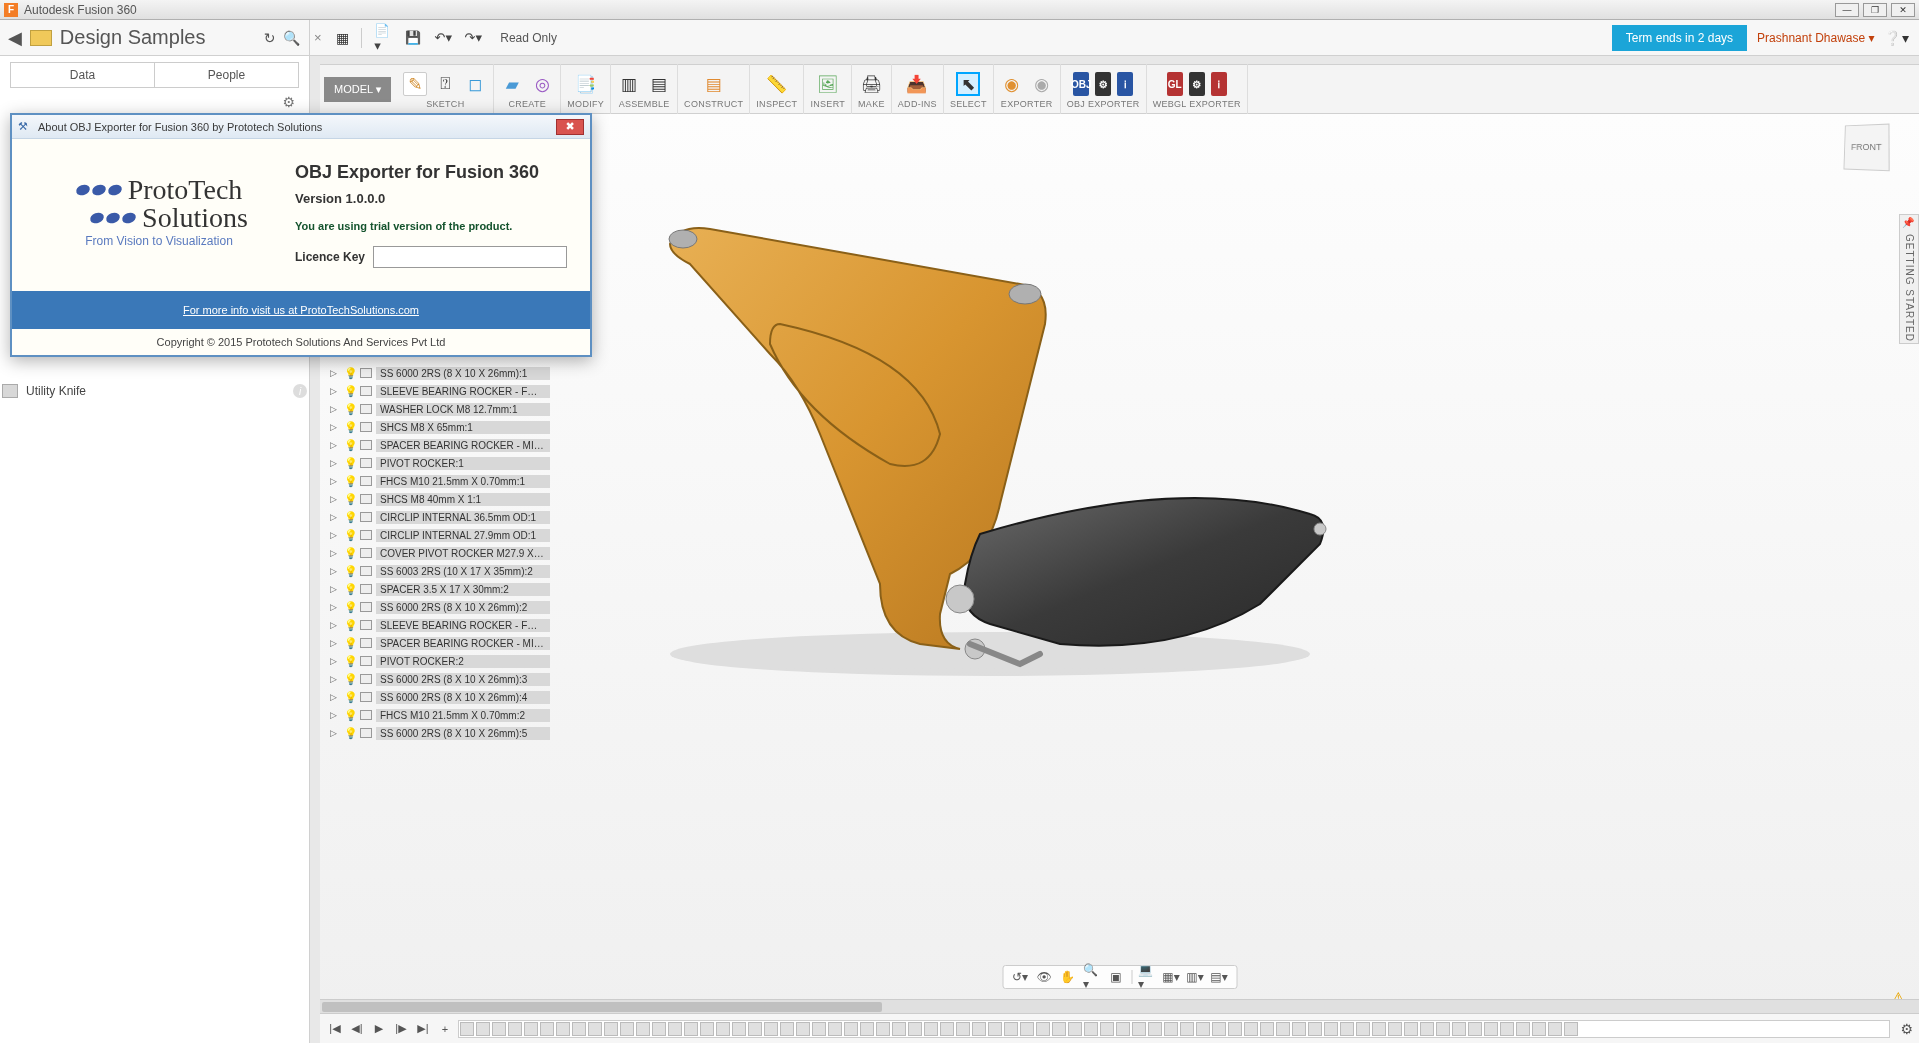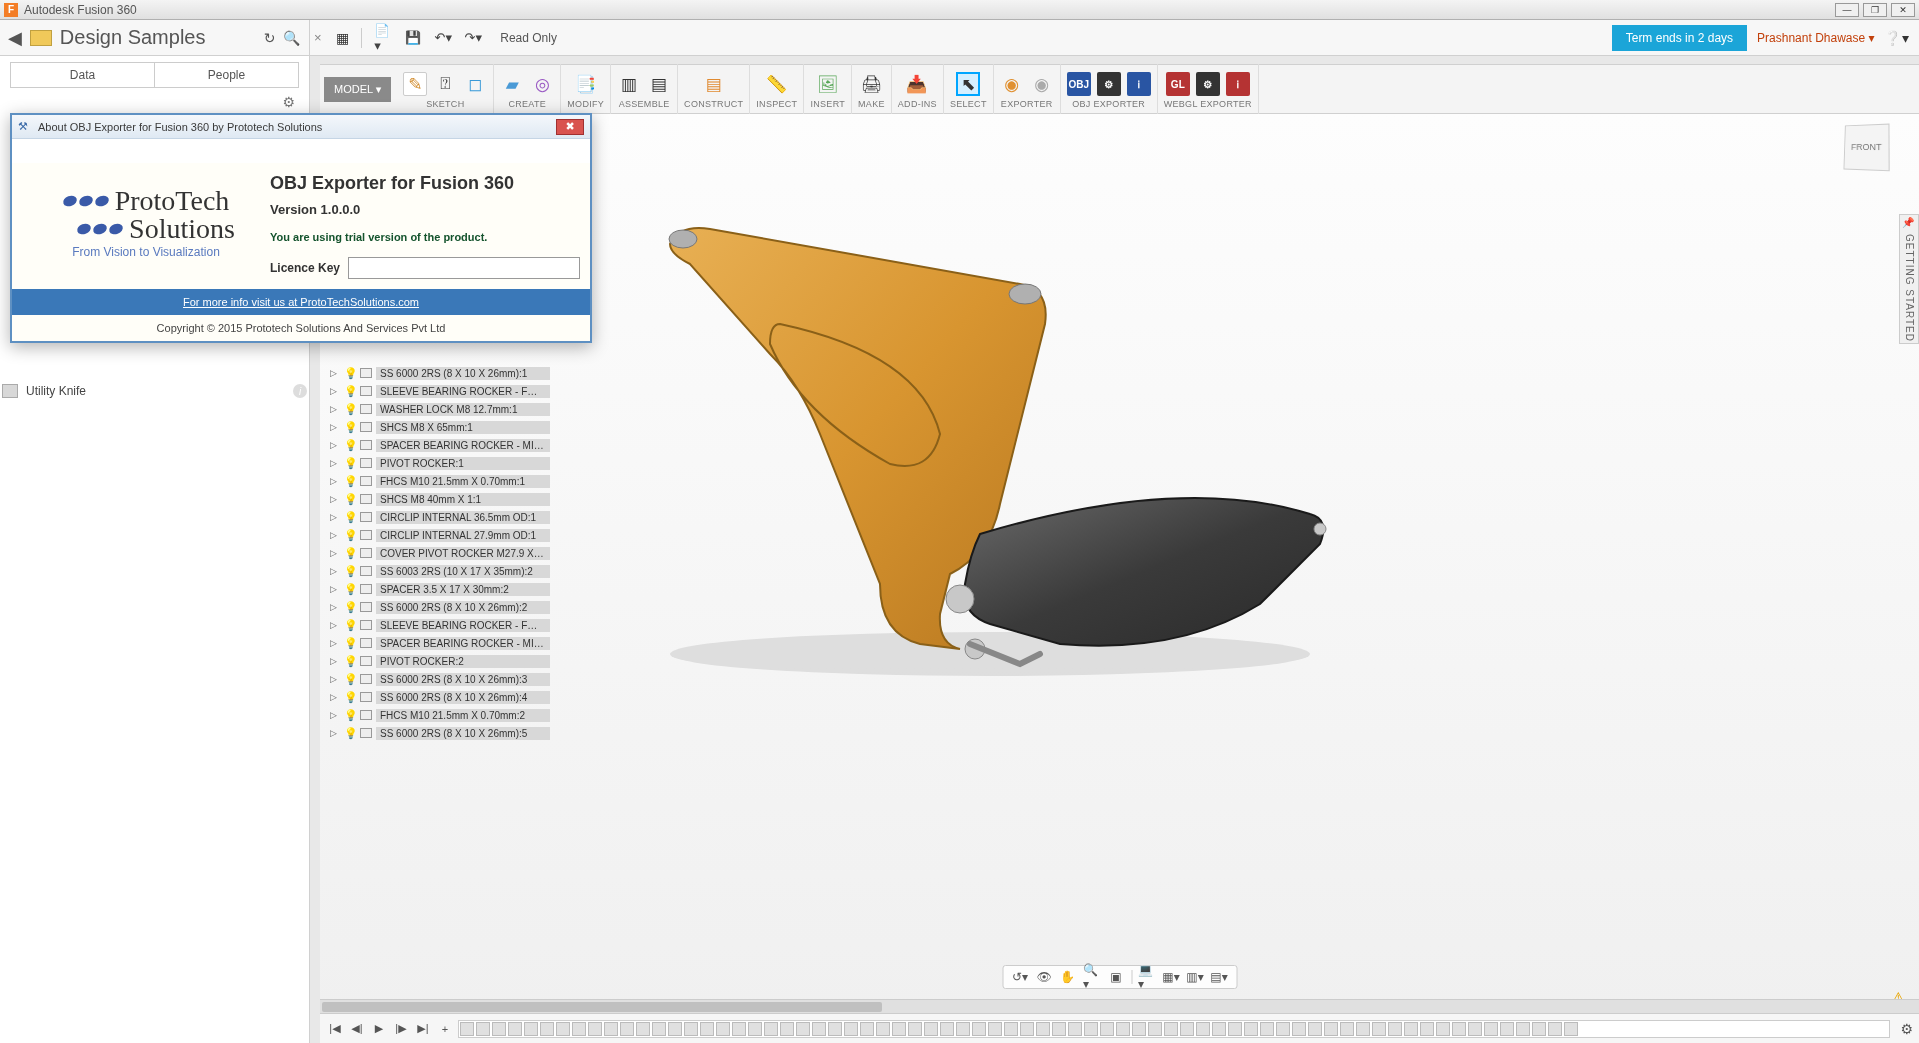--- a/index.html
+++ b/index.html
@@ -53,21 +53,21 @@
 
 
 .ribbon { position: absolute; left: 320px; top: 64px; right: 0; height: 50px; background: #f4f4f4; border-top: 1px solid #d0d0d0; border-bottom: 1px solid #d0d0d0; display: flex; align-items: center; padding: 0 4px; }
 .ribbon .group { display: flex; flex-direction: column; align-items: center; justify-content: center; height: 50px; padding: 0 6px; border-right: 1px solid #ddd; }
 .ribbon .group .icons { display: flex; gap: 6px; align-items: center; height: 30px; }
 .ribbon .group .label { font-size: 9px; color: #777; letter-spacing: 0.3px; }
 .ribbon .model-btn { background: #8a8a8a; color: #fff; padding: 6px 10px; font-size: 11px; cursor: pointer; margin-right: 6px; }
 .ribbon .ico { width: 24px; height: 24px; display: flex; align-items: center; justify-content: center; cursor: pointer; font-size: 17px; }
 .ribbon .ico.boxed { border: 1px solid #ccc; background: #fff; border-radius: 2px; }
 .ribbon .ico.sel { border: 2px solid #00a6ff; background: #d5efff; }
-.ribbon .addin { width: 24px; height: 24px; display: flex; align-items: center; justify-content: center; font-size: 10px; font-weight: bold; color: #fff; cursor: pointer; border-radius: 2px; }
+.ribbon .addin { width: 16px; height: 24px; display: flex; align-items: center; justify-content: center; font-size: 10px; font-weight: bold; color: #fff; cursor: pointer; border-radius: 2px; }
 .ribbon .addin.blue { background: #2955a3; }
 .ribbon .addin.gear { background: #333; }
 .ribbon .addin.red { background: #b53333; }
 
 
 .canvas { position: absolute; left: 320px; top: 114px; right: 0; bottom: 30px; background: linear-gradient(#fdfdfd, #f0f0f0); overflow: hidden; }
 .viewcube { position: absolute; top: 10px; right: 30px; width: 46px; height: 46px; border: 1px solid #ccc; background: #f4f4f4; display: flex; align-items: center; justify-content: center; font-size: 9px; color: #777; transform: perspective(100px) rotateY(-10deg) rotateX(5deg); cursor: pointer; }
 .gs-tab { position: absolute; right: 0; top: 100px; width: 20px; height: 130px; background: #f0f0f0; border: 1px solid #ccc; writing-mode: vertical-rl; text-align: center; font-size: 10px; color: #666; letter-spacing: 1px; cursor: pointer; display: flex; align-items: center; justify-content: center; }
 .gs-tab .pin { font-size: 10px; margin-bottom: 4px; }
 .warn-icon { position: absolute; right: 14px; bottom: 6px; font-size: 15px; color: #e8a500; }
@@ -99,39 +99,39 @@
 .timeline .track { flex: 1; height: 18px; background: #fff; border: 1px solid #ccc; display: flex; align-items: center; overflow: hidden; }
 .timeline .seg { width: 14px; height: 14px; margin: 0 1px; background: #e0e0e0; border: 1px solid #bbb; }
 .timeline .gear { font-size: 14px; color: #555; cursor: pointer; margin-left: 6px; }
 
 
 .modal-back { position: absolute; inset: 0; pointer-events: none; }
 .modal { position: absolute; left: 10px; top: 113px; width: 582px; background: #fff; border: 2px solid #5e90c2; box-shadow: 0 4px 16px rgba(0,0,0,0.3); pointer-events: auto; }
 .modal-title { height: 24px; background: linear-gradient(#f4f7fb, #dfe9f3); border-bottom: 1px solid #c5d5e5; display: flex; align-items: center; padding: 0 6px; font-size: 11px; color: #3a3a3a; }
 .modal-title .mico { width: 14px; height: 14px; margin-right: 6px; color: #3a6aa8; font-size: 11px; }
 .modal-title .close { margin-left: auto; width: 28px; height: 16px; background: #d9534f; color: #fff; display: flex; align-items: center; justify-content: center; font-size: 11px; border: 1px solid #a03030; cursor: pointer; }
-.modal-body { display: flex; padding: 10px; background: #fffef8; margin-top: 24px; }
+.modal-body { display: flex; padding: 23px; gap: 12px; background: #fffef8; }
 .modal-logo { width: 248px; height: 100px; display: flex; flex-direction: column; align-items: center; justify-content: center; }
 .modal-logo .ptxt { font-family: Georgia, serif; font-size: 28px; color: #333; line-height: 1; }
 .modal-logo .psub { font-size: 12px; color: #5a7abf; margin-top: 2px; }
 .modal-logo .dots { display: flex; gap: 2px; margin-right: 6px; }
 .modal-logo .dot { width: 14px; height: 10px; background: #3a5aa8; border-radius: 50%; transform: rotate(-20deg); }
 .modal-logo-row { display: flex; align-items: center; }
 .modal-info { flex: 1; }
 .modal-info h2 { font-size: 18px; font-weight: bold; color: #333; margin-bottom: 8px; }
 .modal-info .ver { font-size: 13px; font-weight: bold; color: #333; margin-bottom: 14px; }
 .modal-info .trial { font-size: 11px; font-weight: bold; color: #14532d; margin-bottom: 14px; }
 .modal-info .lic { display: flex; align-items: center; gap: 8px; }
 .modal-info .lic label { font-size: 12px; font-weight: bold; color: #333; }
 .modal-info .lic input { flex: 1; height: 22px; border: 1px solid #999; padding: 0 4px; }
 .modal-row2 { display: flex; align-items: center; padding: 8px 10px; gap: 8px; background: #fffef8; }
 .modal-row2 a { font-size: 11px; color: #1a5ab0; text-decoration: underline; cursor: pointer; }
 .modal-row2 .spacer { flex: 1; }
 .modal-btn { min-width: 62px; height: 24px; background: linear-gradient(#5b98d0, #3a78b8); color: #fff; border: 1px solid #2a5a90; font-size: 12px; font-weight: bold; cursor: pointer; }
-.modal-info-link { height: 26px; background: #3a78b8; color: #fff; display: flex; align-items: center; justify-content: center; font-size: 11px; text-decoration: underline; cursor: pointer; }
+.modal-info-link { height: 38px; background: #3a78b8; color: #fff; display: flex; align-items: center; justify-content: center; font-size: 11px; text-decoration: underline; cursor: pointer; }
 .modal-copy { height: 26px; display: flex; align-items: center; justify-content: center; font-size: 11px; color: #444; background: #fffef8; }
 </style>
 </head>
 <body>
 
 <div class="titlebar">
   <div class="logo">F</div>
   <div class="title">Autodesk Fusion 360</div>
   <div class="win-btns">
     <div class="win-btn">—</div>

